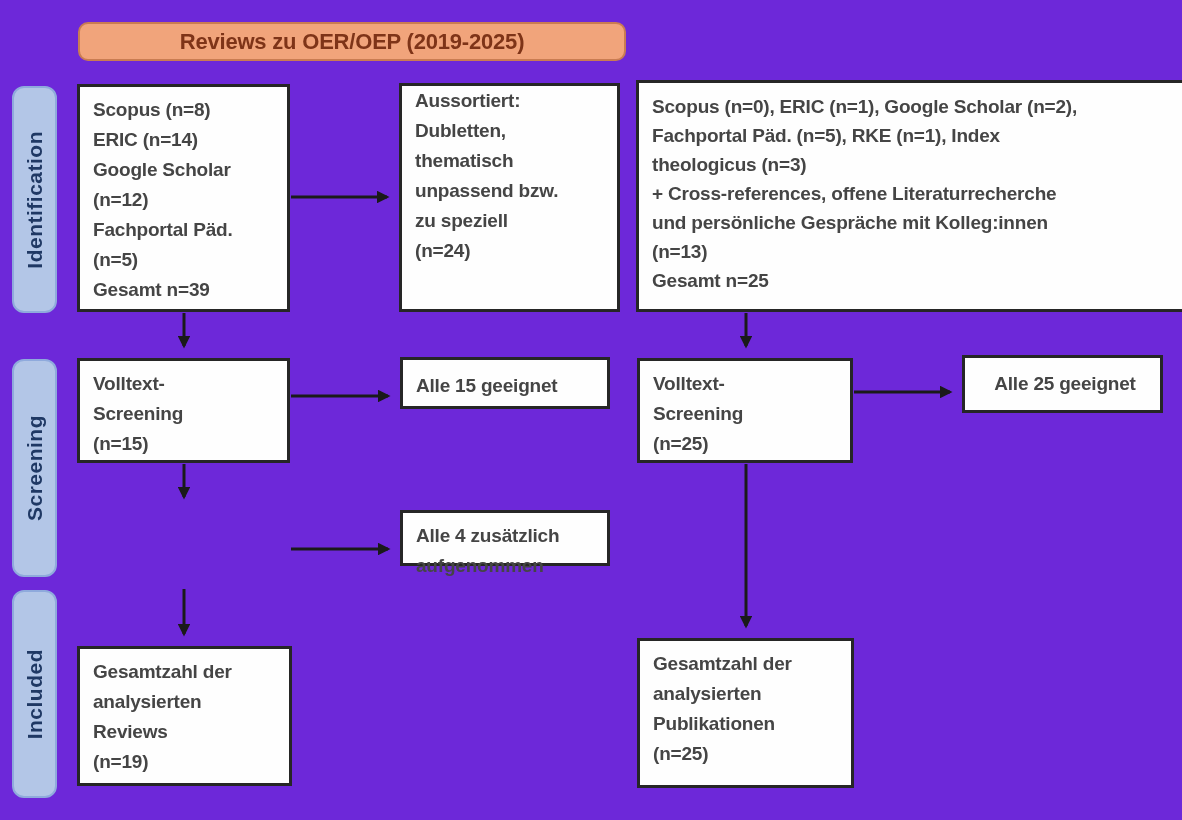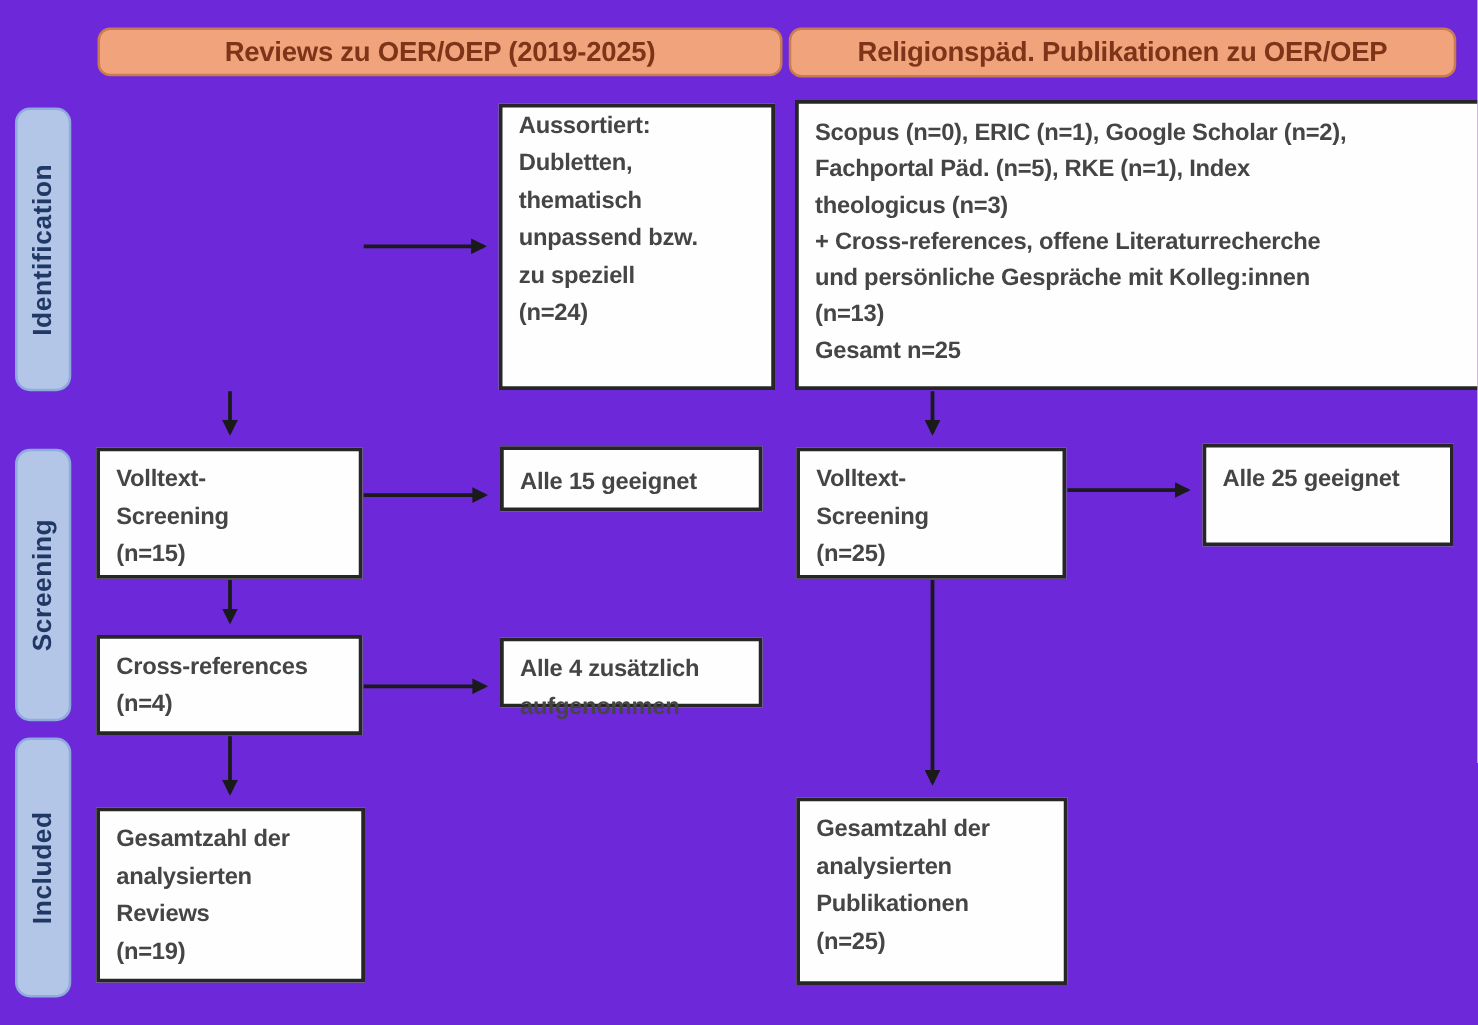--- a/index.html
+++ b/index.html
@@ -34,64 +34,66 @@
   #arrows { position:absolute; left:0; top:0; }
 </style>
 </head>
 <body>
 
 <div id="canvas">
 
   <div class="hdr" style="left:78px; top:22px; width:548px; height:39px;">
     <span>Reviews zu OER/OEP (2019-2025)</span>
   </div>
-  <div class="hdr" style="left:631px; top:22px; width:534px; height:40px;">
-    <span>Religionspäd. Publikationen zu OER/OEP</span>
-  </div>
 
   <div class="stage" style="left:12px; top:86px; width:45px; height:227px;">
     <span>Identification</span>
   </div>
   <div class="stage" style="left:12px; top:359px; width:45px; height:218px;">
     <span>Screening</span>
   </div>
   <div class="stage" style="left:12px; top:590px; width:45px; height:208px;">
     <span>Included</span>
   </div>
 
+  <div class="box" style="left:77px; top:84px; width:213px; height:228px;">Scopus (n=8)
+ERIC (n=14)
+Google Scholar
+(n=12)
+Fachportal Päd.
+(n=5)
+Gesamt n=39</div>
   <div class="box" style="left:399px; top:83px; width:221px; height:229px; padding-top:0;">Aussortiert:
 Dubletten,
 thematisch
 unpassend bzw.
 zu speziell
 (n=24)</div>
   <div class="box" style="left:77px; top:358px; width:213px; height:105px;">Volltext-
 Screening
 (n=15)</div>
   <div class="box" style="left:400px; top:357px; width:210px; height:52px; padding-top:11px;">Alle 15 geeignet</div>
-  <div class="box" style="left:77px; top:508px; width:213px; height:80px;">Cross-references
-(n=4)</div>
   <div class="box" style="left:400px; top:510px; width:210px; height:56px;">Alle 4 zusätzlich
 aufgenommen</div>
   <div class="box" style="left:77px; top:646px; width:215px; height:140px;">Gesamtzahl der
 analysierten
 Reviews
 (n=19)</div>
 
   <div class="box wide" style="left:636px; top:80px; width:575px; height:232px;">Scopus (n=0), ERIC (n=1), Google Scholar (n=2),
 Fachportal Päd. (n=5), RKE (n=1), Index
 theologicus (n=3)
 + Cross-references, offene Literaturrecherche
 und persönliche Gespräche mit Kolleg:innen
 (n=13)
 Gesamt n=25</div>
   <div class="box" style="left:637px; top:358px; width:216px; height:105px;">Volltext-
 Screening
 (n=25)</div>
-  <div class="box" style="left:962px; top:355px; width:201px; height:82px; padding-top:11px;">Alle 25 geeignet</div>
+  <div class="box" style="left:962px; top:355px; width:201px; height:58px; padding-top:11px;text-align:center;">Alle 25 geeignet</div>
   <div class="box" style="left:637px; top:638px; width:217px; height:150px;">Gesamtzahl der
 analysierten
 Publikationen
 (n=25)</div>
 
   <svg id="arrows" width="1182" height="820">
     <defs>
       <marker id="ah" viewBox="0 0 10 10" refX="8" refY="5" markerWidth="4.2" markerHeight="4.2" orient="auto">
         <path d="M0,0 L10,5 L0,10 z" fill="#1A1A1A"></path>
       </marker>

